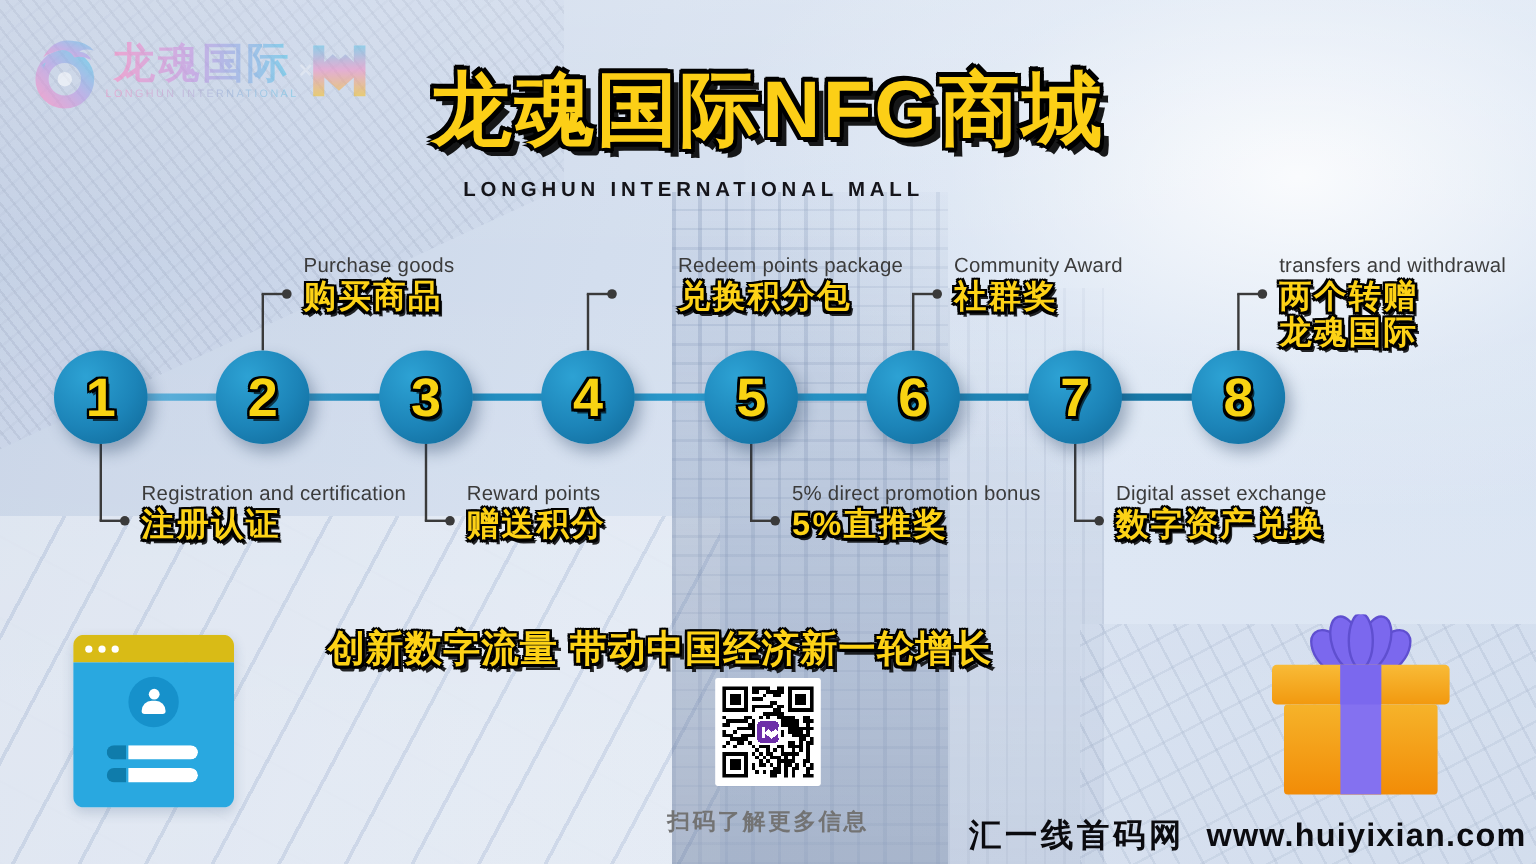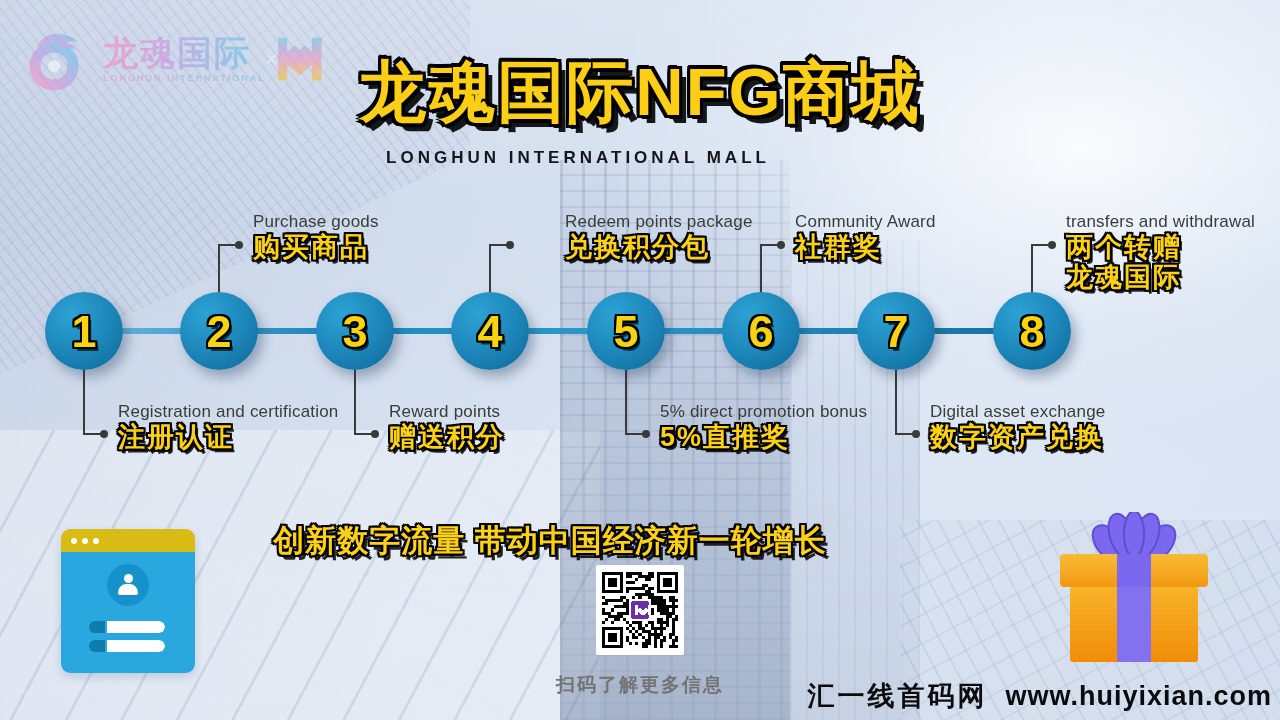--- a/index.html
+++ b/index.html
@@ -56,23 +56,23 @@
   }
   
   .brand{left:26px;top:22px;height:74px;display:flex;align-items:center;opacity:.6;}
   .brand-text-wrap{display:flex;flex-direction:column;align-items:center;}
   .brand-name{
     font-size:35px;font-weight:bold;letter-spacing:2px;line-height:1;
     background:linear-gradient(90deg,#ff85c2,#c693e2 45%,#55c6e9);
     -webkit-background-clip:text;background-clip:text;color:transparent;
   }
   .brand-sub{
-    margin-top:3px;font-size:9px;letter-spacing:2px;font-weight:bold;
+    margin-top:3px;font-size:9px;letter-spacing:2px;font-weight:normal;
     background:linear-gradient(90deg,#f78fc4,#64c5e6);
-    -webkit-background-clip:text;background-clip:text;color:transparent;margin-left:15px;
+    -webkit-background-clip:text;background-clip:text;color:transparent;
   }
   .brand-x{font-size:20px;color:#e9eef6;font-weight:bold;}
   .m-logo{
     width:44px;height:46px;
     background:linear-gradient(180deg,#5cc9e8 0%,#ef92c5 48%,#f6c51a 100%);
     clip-path:polygon(0% 4%,22% 4%,22% 34%,38% 20%,50% 30%,62% 20%,78% 34%,78% 4%,100% 4%,100% 96%,78% 96%,78% 62%,50% 86%,22% 62%,22% 96%,0% 96%);
   }
   
   .title{
     left:0;top:52px;width:1280px;text-align:center;

